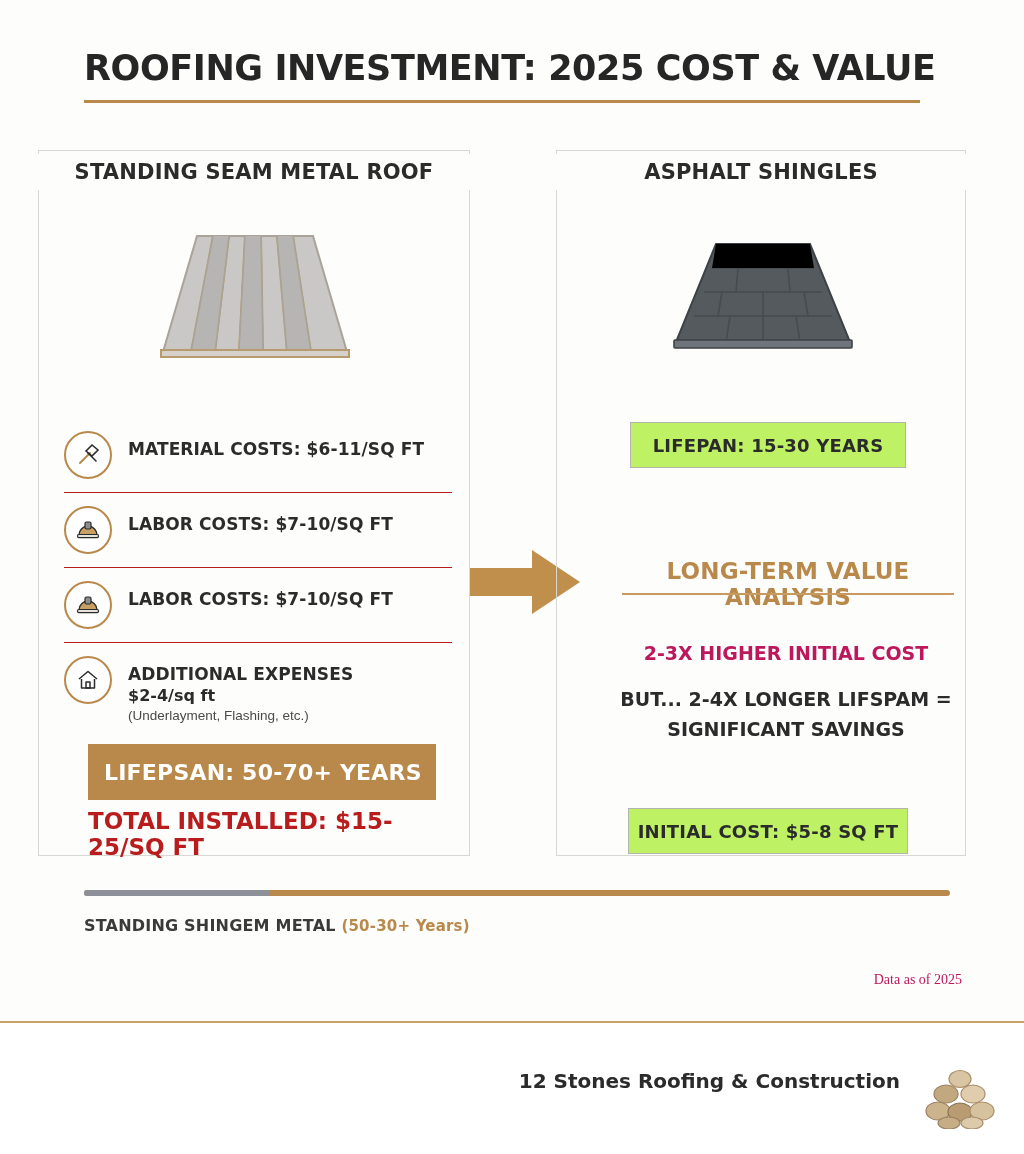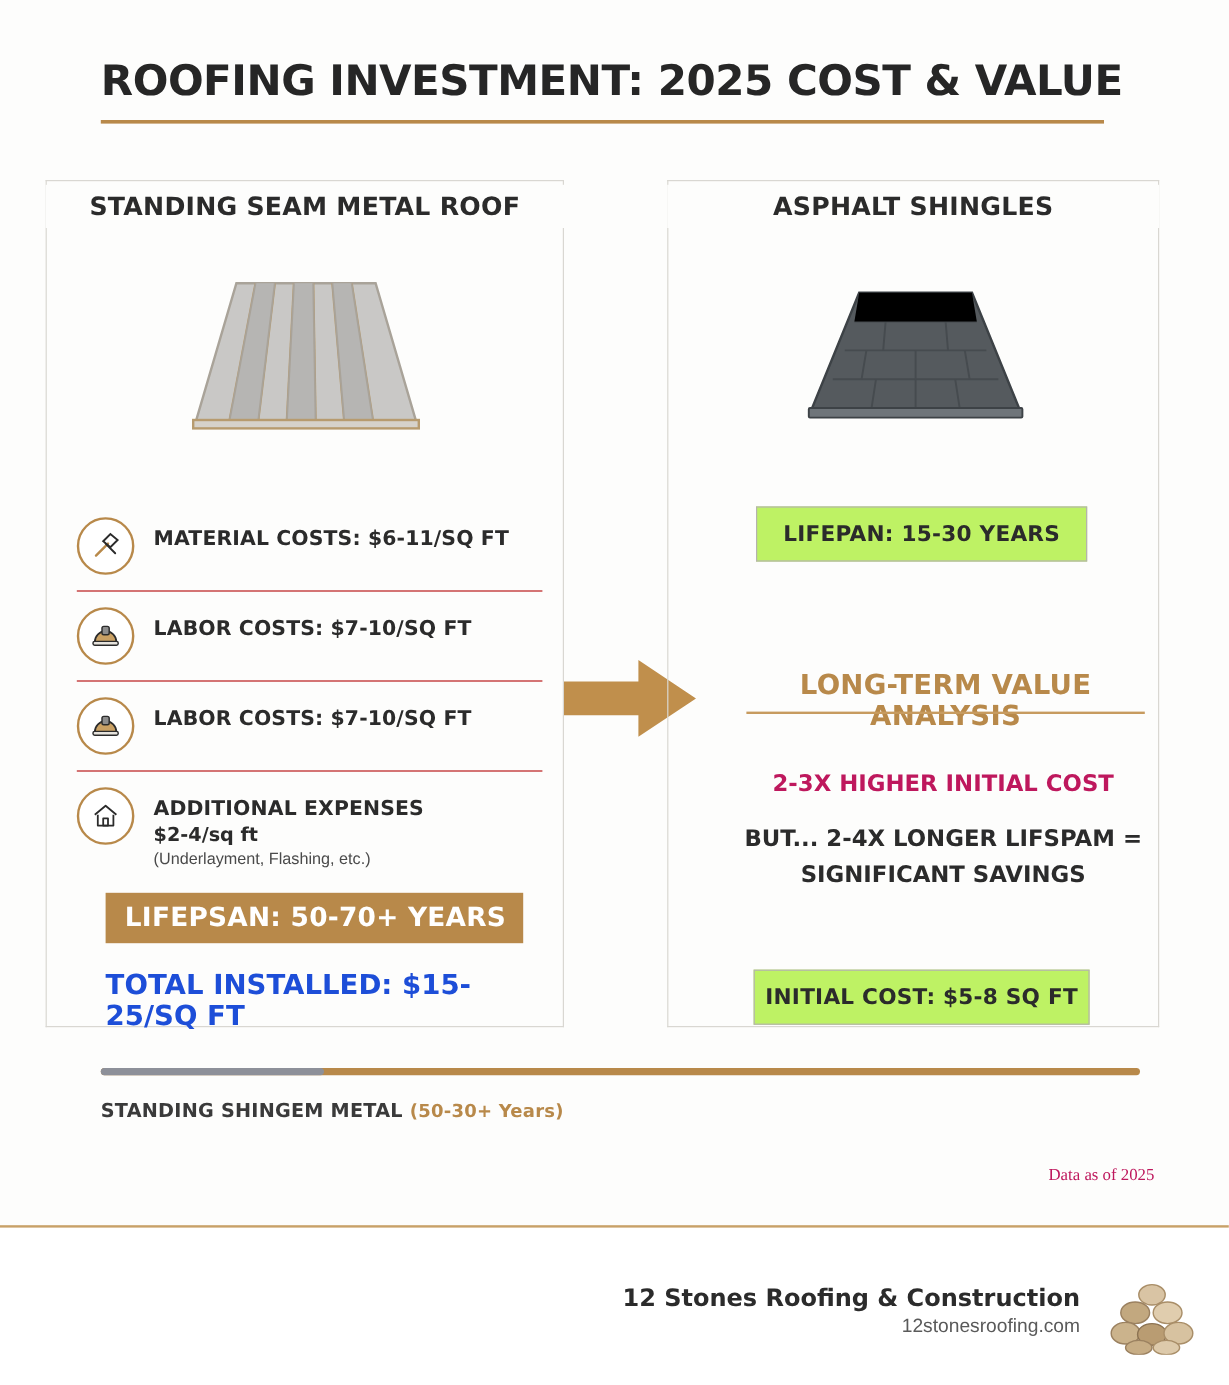--- a/index.html
+++ b/index.html
@@ -163,21 +163,21 @@
     color: #4a4a4a;
     margin-top: 3px;
   }
 
   
   .lifespan-banner {
     position: absolute;
     top: 594px;
     left: 50px;
     width: 348px;
-    height: 42px;
+    height: 56px;
     background: #b8894a;
     display: flex;
     align-items: center;
     padding-left: 16px;
     box-sizing: border-box;
   }
   .lifespan-banner span {
     font-family: "DejaVu Sans", sans-serif;
     font-weight: 700;
     font-size: 22px;
@@ -186,21 +186,21 @@
     text-transform: uppercase;
   }
   .total-installed {
     position: absolute;
     top: 658px;
     left: 50px;
     width: 380px;
     font-family: "DejaVu Sans", sans-serif;
     font-weight: 700;
     font-size: 23px;
-    color: #1d4ed8;
+    color: #b91c1c;
     text-transform: uppercase;
   }
 
   
   .box-outline {
     position: absolute;
     border: 1px solid #b5b3ae;
     background: #bef264;
     display: flex;
     align-items: center;
@@ -552,21 +552,20 @@
       <span class="tl-years">(50-30+ Years)</span>
     </div>
   </div>
 
   <div class="data-as-of">Data as of 2025</div>
 
   <div class="footer">
     <div class="footer-rule" style="top:0"></div>
     <div class="footer-text">
       <div class="footer-company">12 Stones Roofing &amp; Construction</div>
-      <div class="footer-url">12stonesroofing.com</div>
     </div>
     <div class="footer-logo">
       <svg width="76" height="62" viewBox="0 0 76 62">
         <ellipse cx="38" cy="12" rx="11" ry="8.5" fill="#d9c4a4" stroke="#a98e68" stroke-width="1.2"></ellipse>
         <ellipse cx="24" cy="27" rx="12" ry="9" fill="#c2a87f" stroke="#9b8160" stroke-width="1.2"></ellipse>
         <ellipse cx="51" cy="27" rx="12" ry="9" fill="#e0cdae" stroke="#a98e68" stroke-width="1.2"></ellipse>
         <ellipse cx="16" cy="44" rx="12" ry="9" fill="#cbb38c" stroke="#9b8160" stroke-width="1.2"></ellipse>
         <ellipse cx="38" cy="45" rx="12" ry="9" fill="#b99c72" stroke="#8c7353" stroke-width="1.2"></ellipse>
         <ellipse cx="60" cy="44" rx="12" ry="9" fill="#d7c2a0" stroke="#a98e68" stroke-width="1.2"></ellipse>
         <ellipse cx="27" cy="56" rx="11" ry="6" fill="#c7ad85" stroke="#9b8160" stroke-width="1.2"></ellipse>

